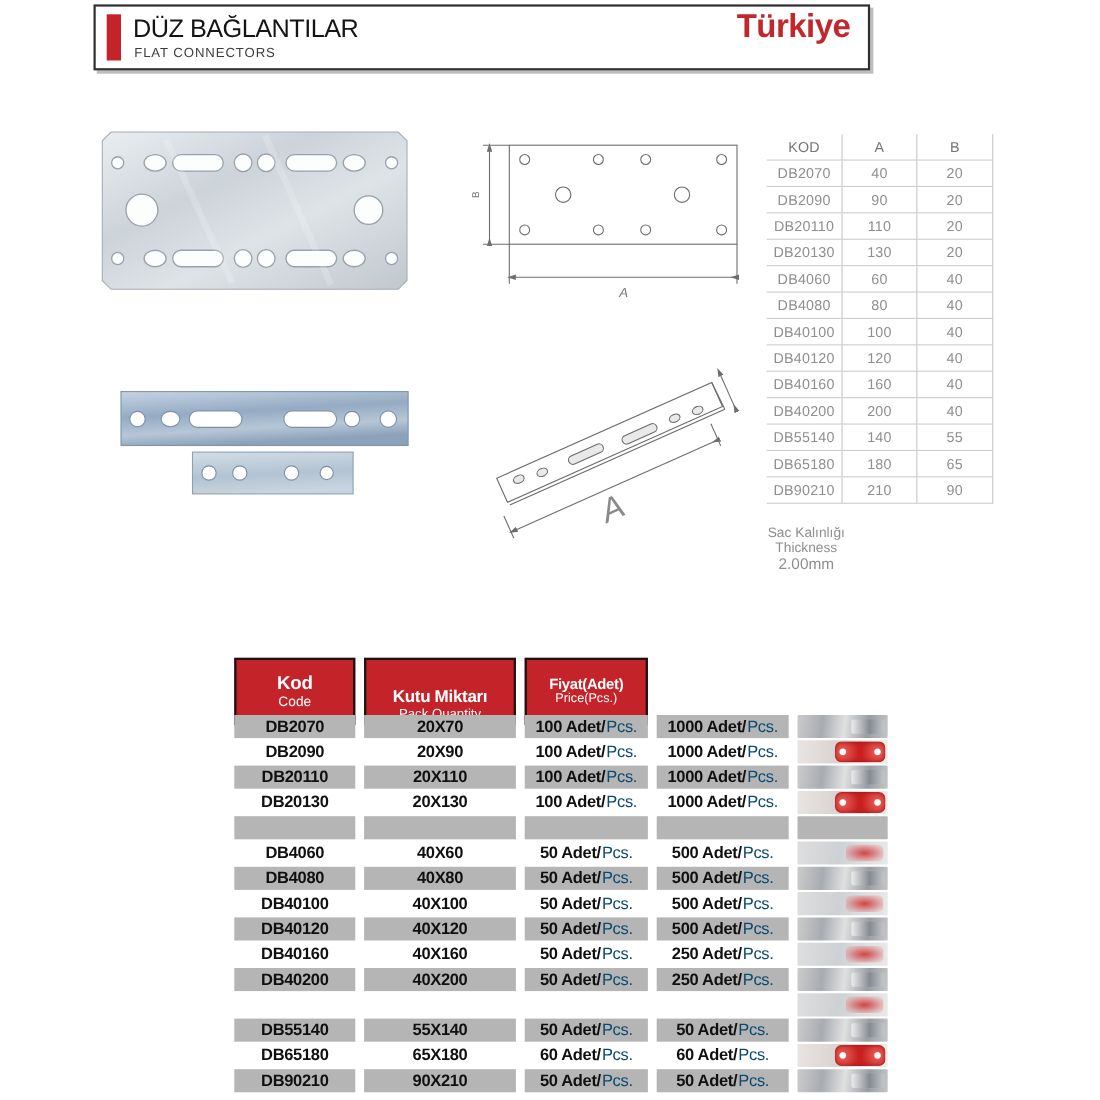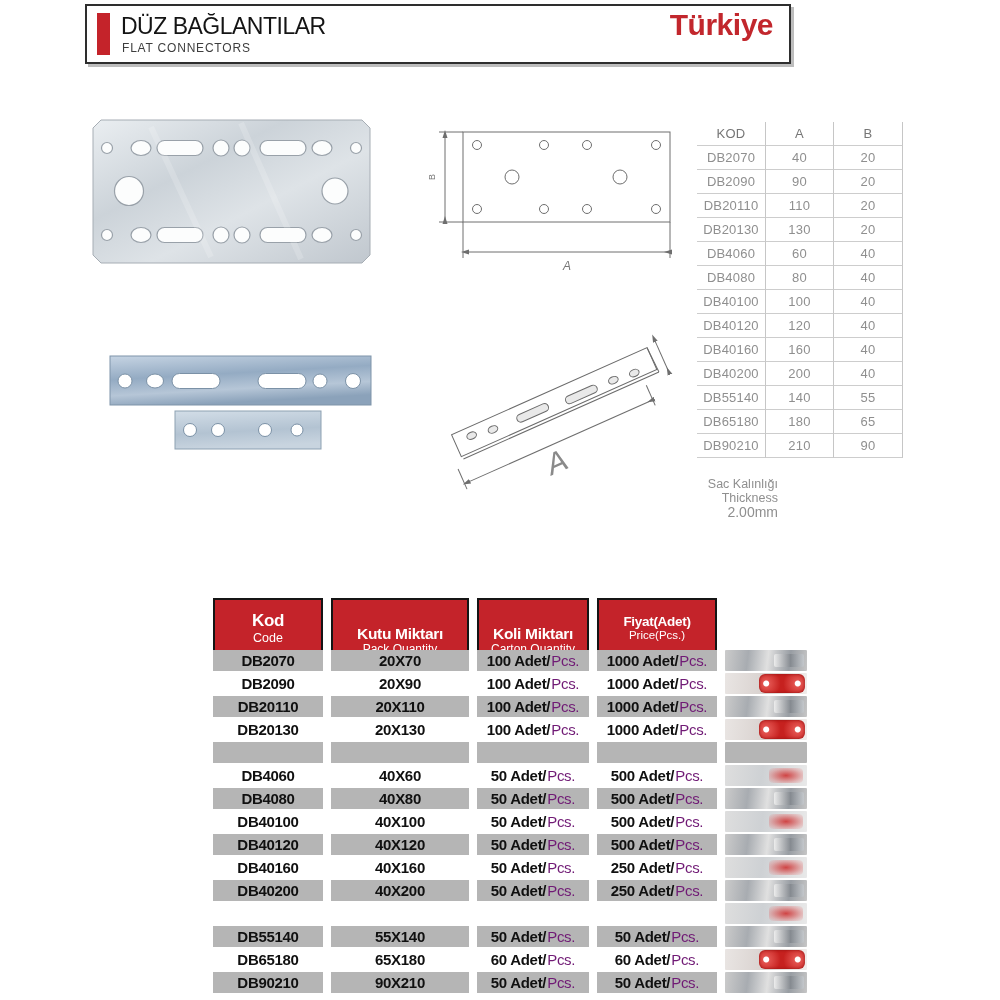--- a/index.html
+++ b/index.html
@@ -18,36 +18,36 @@
   .hdr .brand{position:absolute;right:16px;top:2px;font-size:30px;font-weight:bold;color:#c2272d;letter-spacing:-0.5px;}
   
   .fig{position:absolute;}
   
   .spec{position:absolute;left:697px;top:122px;display:grid;grid-template-columns:68px 68px 70px;grid-auto-rows:24px;}
   .spec .sc{display:flex;align-items:center;justify-content:center;font-size:13px;color:#8f8f8f;border-bottom:1px solid #cdcdcd;letter-spacing:0.2px;}
   .spec .sh{color:#767676;font-size:13px;}
   .spec .sa{border-left:1px solid #c6c6c6;}
   .spec .sb{border-left:1px solid #c6c6c6;border-right:1px solid #c6c6c6;}
   
-  .thick{position:absolute;left:688px;top:477px;width:90px;text-align:right;color:#8f8f8f;line-height:14px;}
+  .thick{position:absolute;left:688px;top:477px;width:90px;text-align:center;color:#8f8f8f;line-height:14px;}
   .thick .t1,.thick .t2{font-size:12.5px;}
   .thick .t3{font-size:14px;}
   
   .phead{position:absolute;left:213px;top:598px;display:grid;grid-template-columns:110px 138px 112px 120px 82px;column-gap:8px;height:50px;}
   .phc{background:#c4232a;border:2px solid #151515;color:#fff;display:flex;flex-direction:column;align-items:center;justify-content:center;line-height:1.15;}
   .phc .tr{font-weight:bold;font-size:17px;letter-spacing:-0.3px;white-space:nowrap;}
   .phc .en{font-size:12.5px;white-space:nowrap;}
   .phc.m .tr{font-size:15.5px;margin-top:25px;}
   .phc.m .en{font-size:12px;}
   .phc.s .tr{font-size:13.5px;}
   .phc.s .en{font-size:11.5px;}
   .prows{position:absolute;left:213px;top:650px;display:grid;grid-template-columns:110px 138px 112px 120px 82px;grid-auto-rows:21px;gap:2px 8px;}
   .c{display:flex;align-items:center;justify-content:center;font-size:15px;font-weight:bold;color:#101010;letter-spacing:-0.3px;white-space:nowrap;}
   .c.g{background:#b5b5b5;}
-  .ql{font-weight:normal;color:#701a75;margin-left:1px;}
+  .ql{font-weight:normal;color:#0c4a6e;margin-left:1px;}
   
   .pb{position:relative;overflow:hidden;border-radius:1px;filter:blur(0.5px);}
   .pb.plain{background:#b5b5b5;}
   .pb.gray{background:linear-gradient(97deg,#cbcbcb 0%,#a8acb1 28%,#e0e0e0 52%,#989da3 78%,#c6c6c6 100%);}
   .pb.gray::after{content:"";position:absolute;right:3px;top:4px;width:30px;height:13px;border-radius:2px;
     background:linear-gradient(90deg,#ececec,#868b91 55%,#c3c7cb);}
   .pb.red{background:linear-gradient(97deg,#e9e5e3,#d8d1ce 50%,#f0edeb);}
   .pb.red::after{content:"";position:absolute;right:2px;top:1px;width:46px;height:19px;border-radius:6px;
     background:
       radial-gradient(circle at 30% 50%, #ffffff 2.5px, #e2524e 3.5px, #c6211f 75%),
@@ -249,24 +249,20 @@
 
 <div class="phead">
   <div class="phc">
     <span class="tr">Kod</span>
     <span class="en">Code</span>
   </div>
   <div class="phc m">
     <span class="tr">Kutu Miktarı</span>
     <span class="en">Pack Quantity</span>
   </div>
-  <div class="phc m">
-    <span class="tr">Koli Miktarı</span>
-    <span class="en">Carton Quantity</span>
-  </div>
   <div class="phc s">
     <span class="tr">Fiyat(Adet)</span>
     <span class="en">Price(Pcs.)</span>
   </div>
 </div>
 
 <div class="prows">
 
   <div class="c g">DB2070</div>
   <div class="c g">20X70</div>

